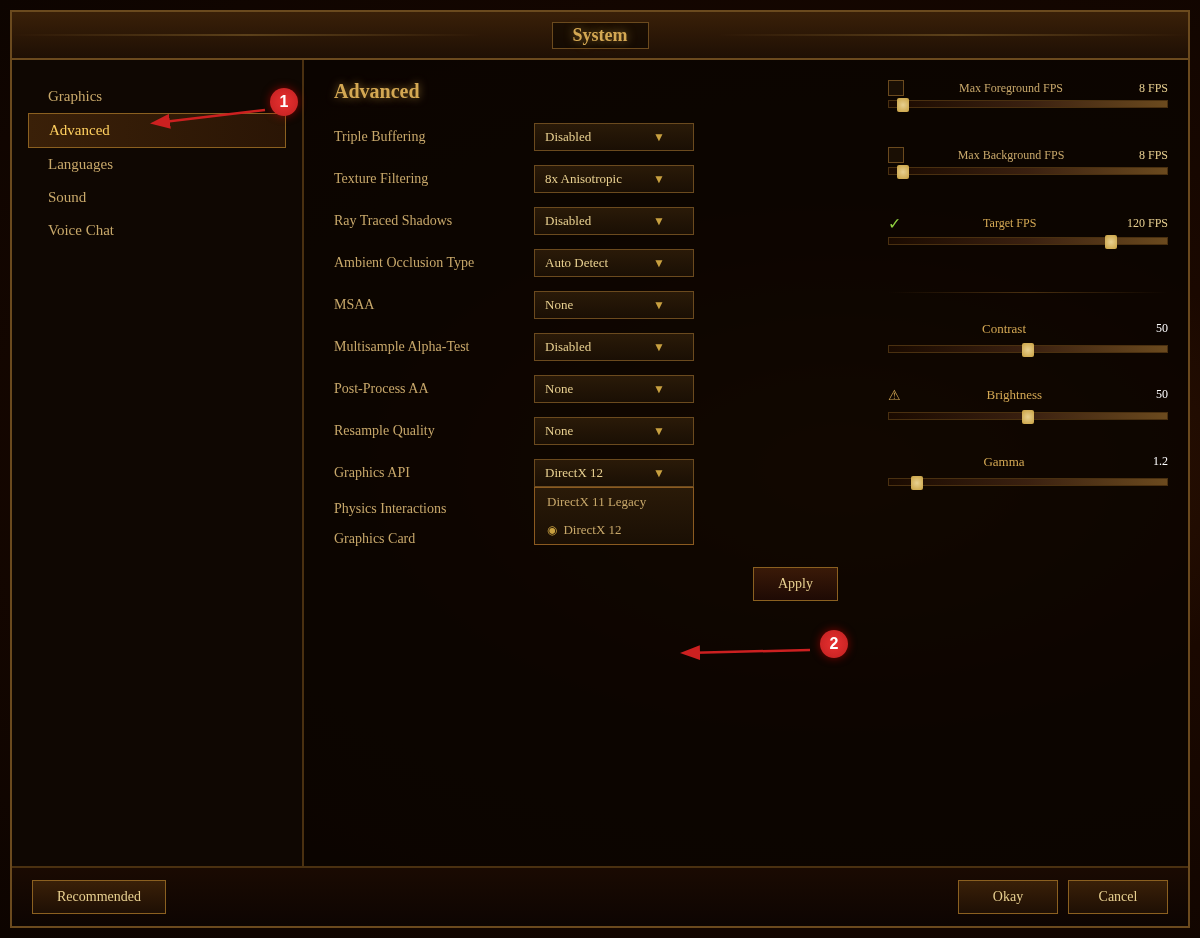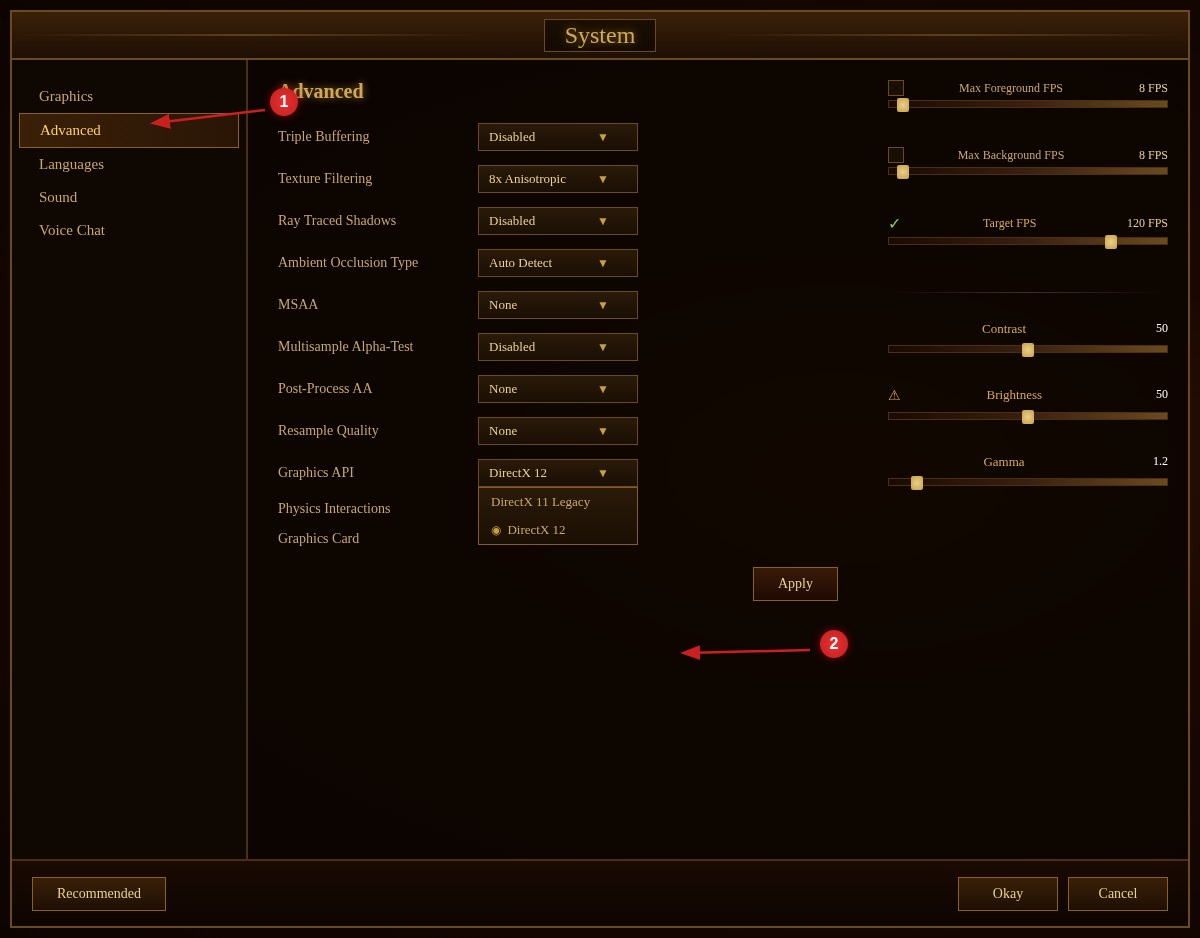--- a/index.html
+++ b/index.html
@@ -47,41 +47,41 @@
       transform: translateY(-50%);
       width: 40%;
       height: 1px;
       background: linear-gradient(90deg, transparent, #8b6a2e, transparent);
     }
     .title-bar::before { left: 0; }
     .title-bar::after { right: 0; }
 
     .title-text {
       color: #d4a853;
-      font-size: 24px;
-      font-weight: normal;
+      font-size: 18px;
+      font-weight: bold;
       text-shadow: 0 0 10px #8b6a2e;
       z-index: 1;
       background: rgba(10,5,0,0.6);
       padding: 2px 20px;
       border: 1px solid #6b4a1e;
     }
 
     .content-area {
       display: flex;
       flex: 1;
       overflow: hidden;
     }
 
     
     .sidebar {
-      width: 236px;
+      width: 292px;
       background: rgba(15, 8, 2, 0.9);
       border-right: 2px solid #4a3010;
-      padding: 20px 7px;
+      padding: 20px 16px;
       flex-shrink: 0;
     }
 
     .sidebar-item {
       padding: 8px 20px;
       color: #c8a86a;
       font-size: 15px;
       cursor: pointer;
       position: relative;
     }
@@ -234,21 +234,21 @@
     }
 
     .checkmark {
       color: #90d040;
       font-size: 16px;
       flex-shrink: 0;
     }
 
     
     .bottom-bar {
-      height: 67px;
+      height: 60px;
       background: linear-gradient(180deg, #1a0a02 0%, #0d0502 100%);
       border-top: 2px solid #4a3010;
       display: flex;
       align-items: center;
       justify-content: space-between;
       padding: 0 20px;
     }
 
     .btn {
       background: linear-gradient(180deg, #3a2008 0%, #1e0f04 100%);

